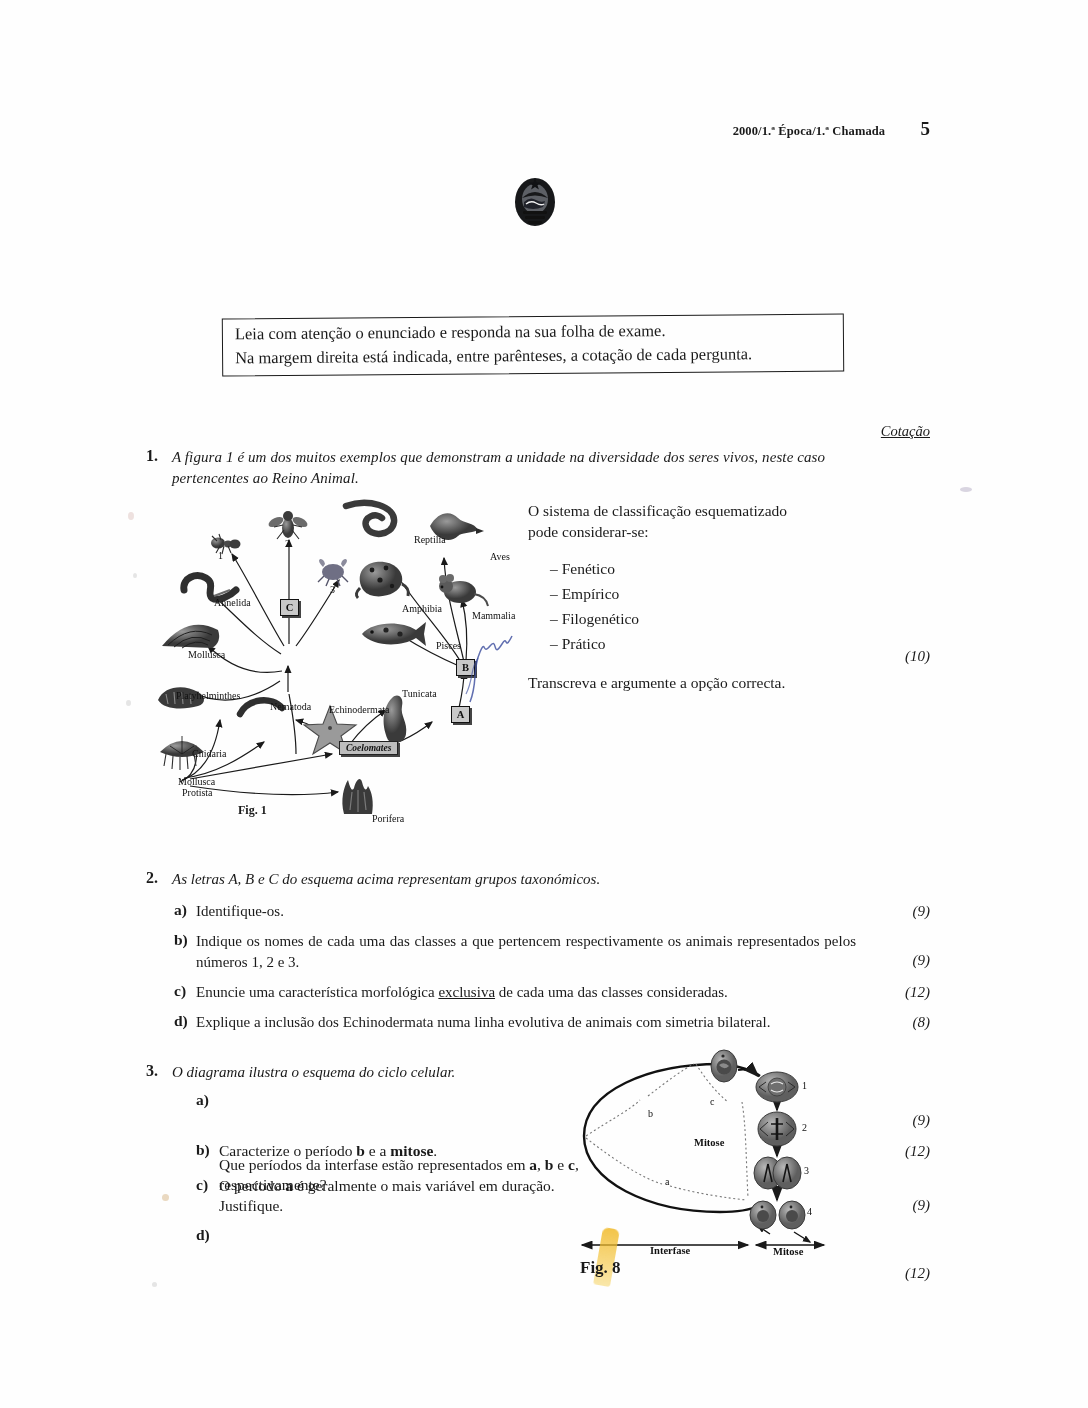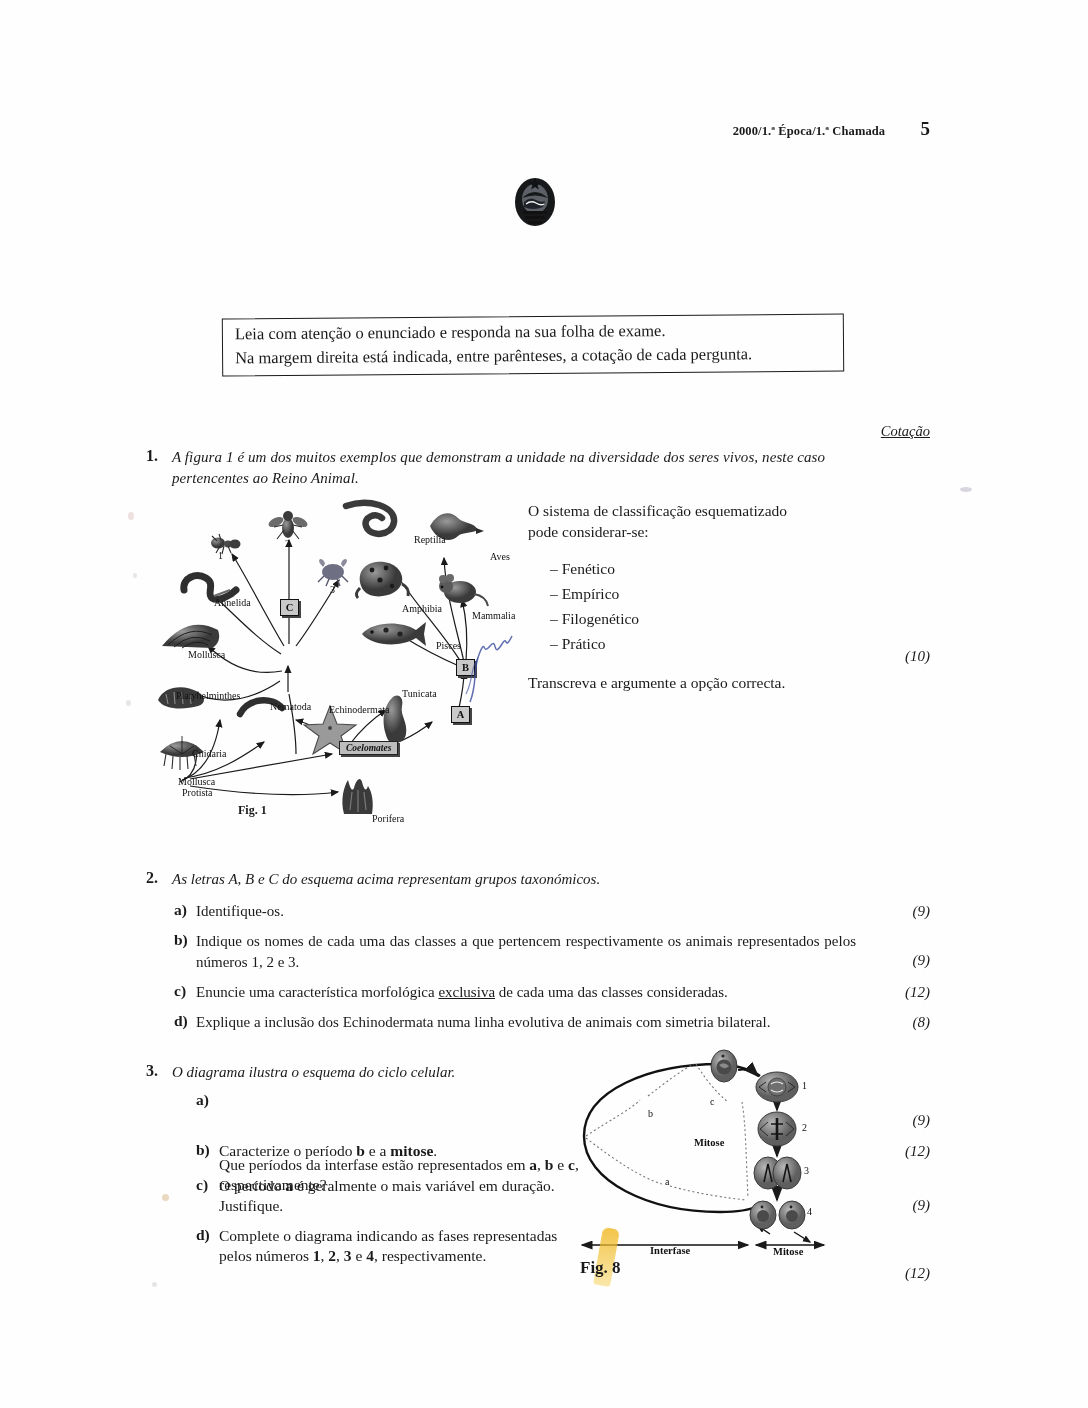--- a/index.html
+++ b/index.html
@@ -484,21 +484,20 @@
 
   <div class="q3-lbl" style="left:196px; top:1141px;">b)</div>
   <div class="q3-item" style="left:219px; top:1141px;">Caracterize o período <b class="inl">b</b> e a <b class="inl">mitose</b>.</div>
   <div class="marks" style="top:1143px;">(12)</div>
 
   <div class="q3-lbl" style="left:196px; top:1176px;">c)</div>
   <div class="q3-item" style="left:219px; top:1176px;">O período <b class="inl">a</b> é geralmente o mais variável em duração. Justifique.</div>
   <div class="marks" style="top:1197px;">(9)</div>
 
   <div class="q3-lbl" style="left:196px; top:1226px;">d)</div>
-  <div class="q3-item" style="left:219px; top:1226px;">Complete o diagrama indicando as fases representadas pelos números <b class="inl">1</b>, <b class="inl">2</b>, <b class="inl">3</b> e <b class="inl">4</b>, respectivamente.</div>
   <div class="marks" style="top:1265px;">(12)</div>
 
   <div class="fig2">
     <svg viewBox="0 0 300 215" width="300" height="215" aria-hidden="true">
       <defs>
         <marker id="ah2" markerWidth="8" markerHeight="8" refX="7" refY="3" orient="auto">
           <path d="M0,0 L8,3 L0,6 z" fill="#1a1a1a"></path>
         </marker>
         <marker id="ah2s" markerWidth="6" markerHeight="6" refX="5" refY="2.4" orient="auto">
           <path d="M0,0 L6,2.4 L0,4.8 z" fill="#1a1a1a"></path>

